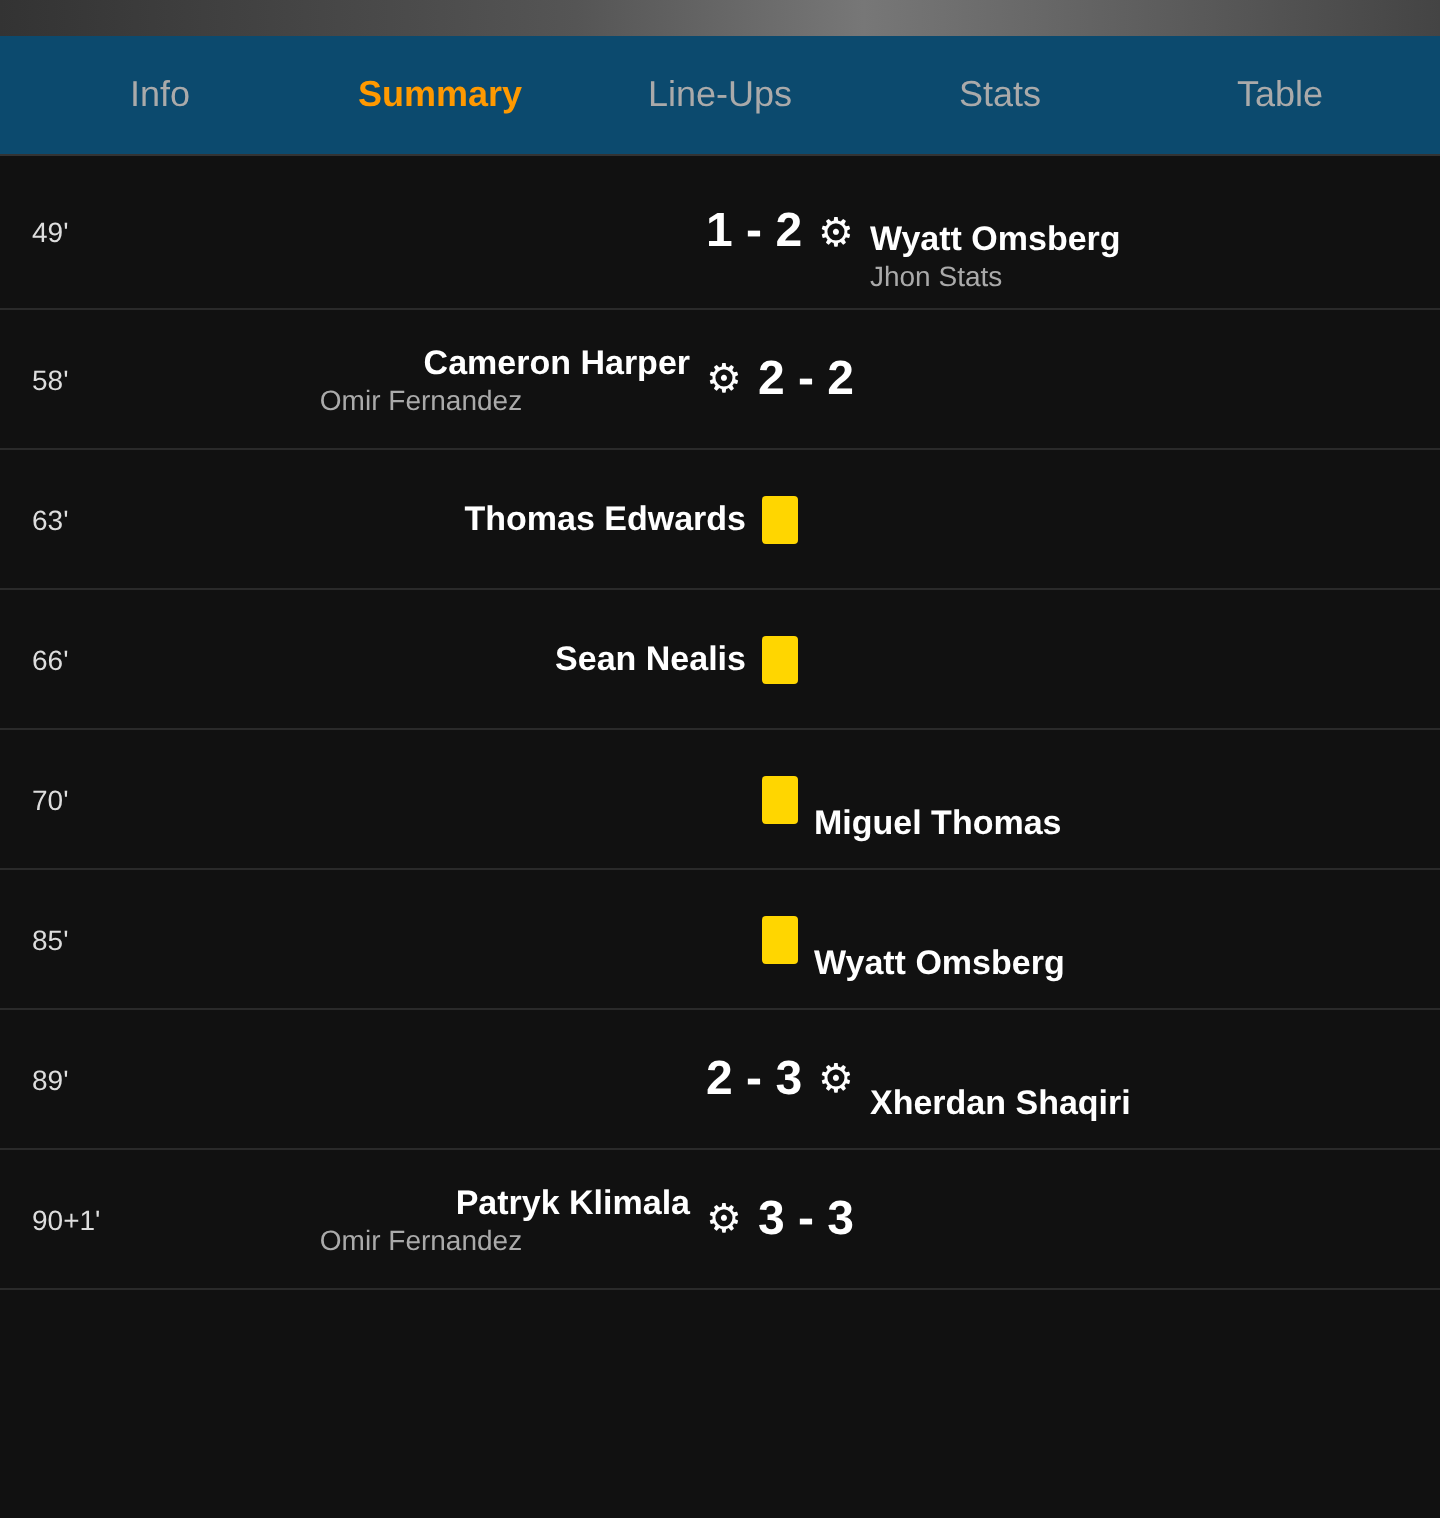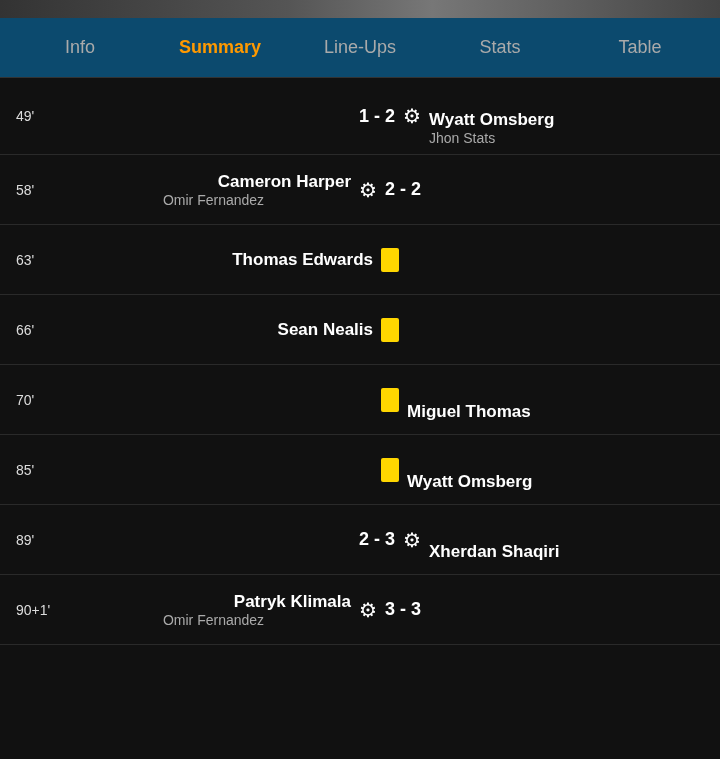--- a/index.html
+++ b/index.html
@@ -79,21 +79,21 @@
     }
 
     .center-section {
       display: flex;
       align-items: center;
       gap: 8px;
       flex-shrink: 0;
     }
 
     .score-text {
-      font-size: 18px;
+      font-size: 24px;
       font-weight: 700;
       color: #fff;
       white-space: nowrap;
     }
 
     .yellow-card {
       width: 18px;
       height: 24px;
       background-color: #ffd600;
       border-radius: 2px;

